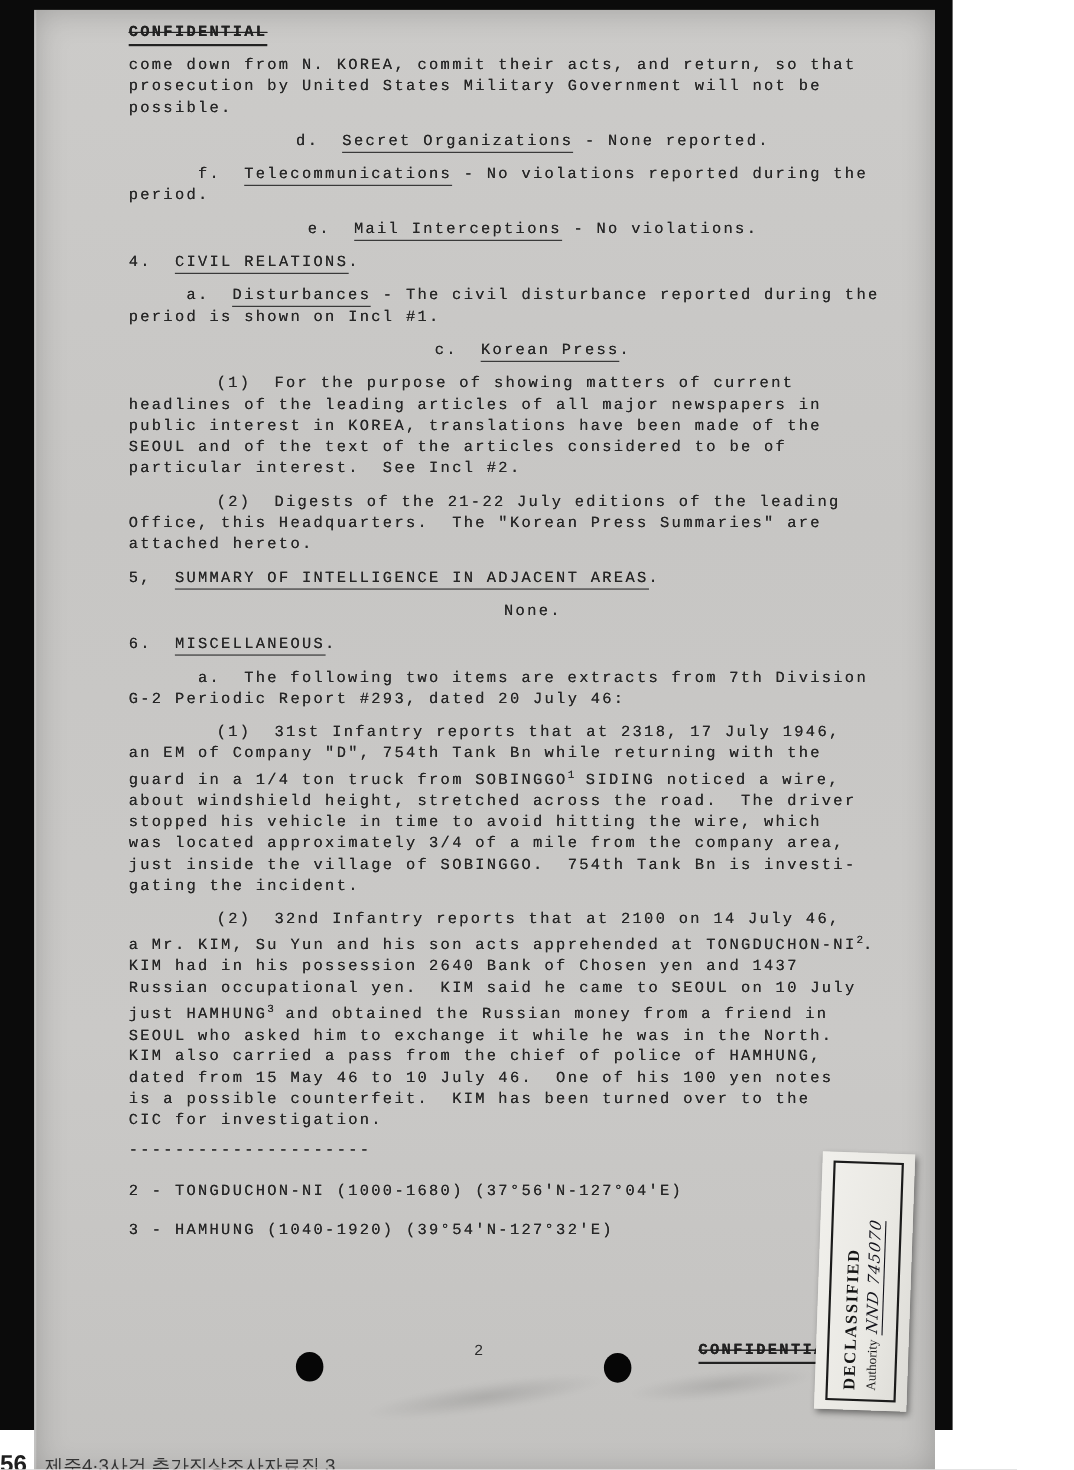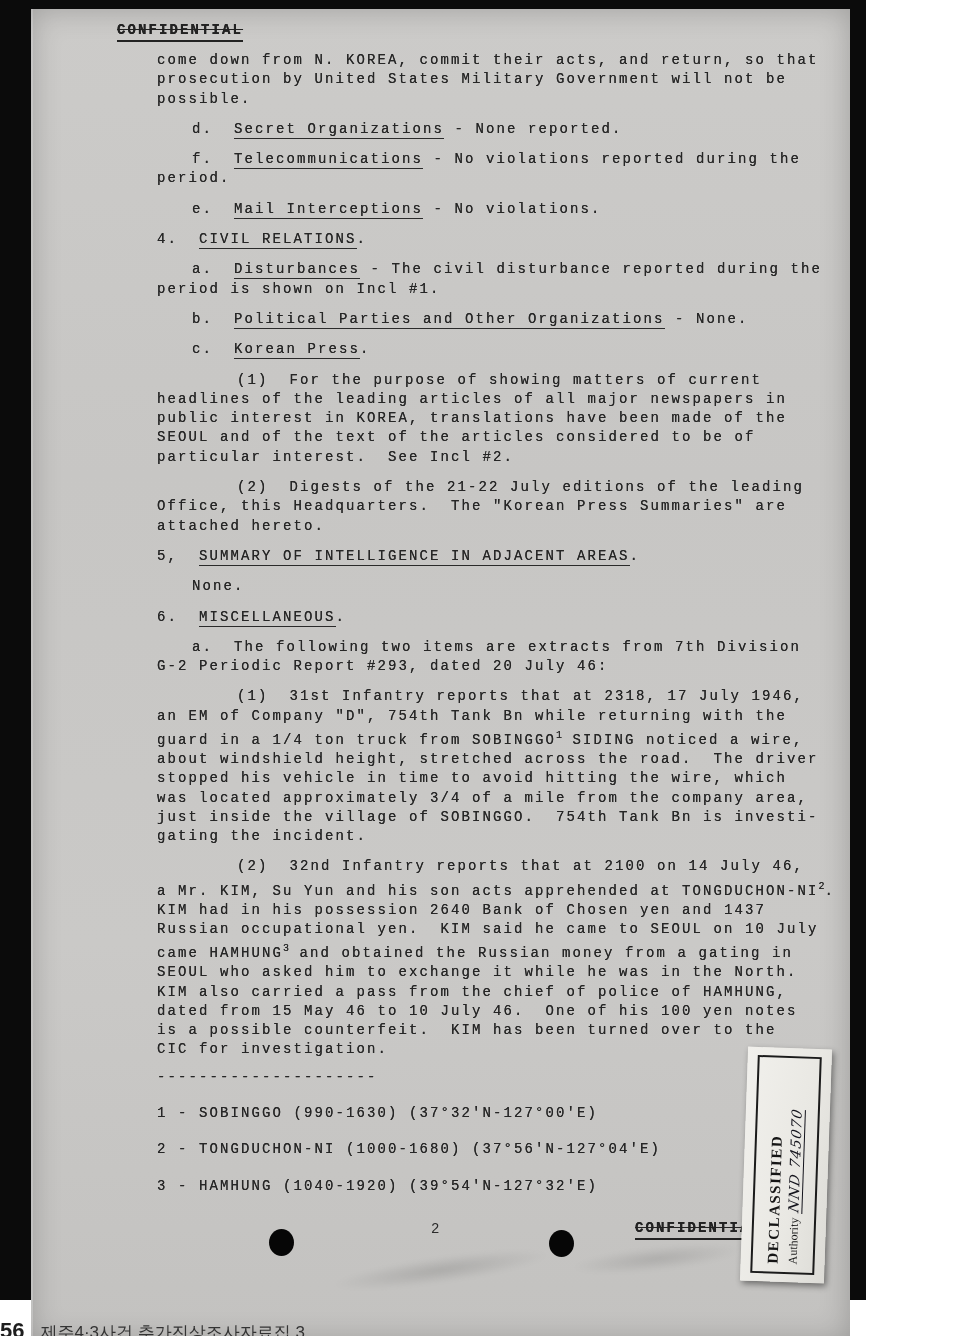--- a/index.html
+++ b/index.html
@@ -8,22 +8,22 @@
   
   .scan{position:absolute;left:0;top:0;width:866px;height:1300px;background:#0b0b0b;}
   
   .page{position:absolute;left:31px;top:9px;width:819px;height:1333px;
         background:linear-gradient(180deg,#cccbc9 0%,#c7c6c4 35%,#cac9c7 70%,#c3c2c0 100%);
         box-shadow:inset 0 0 30px rgba(0,0,0,.22), inset 2px 0 0 rgba(255,255,255,.35);}
   
   .typed{position:absolute;left:86px;top:42px;width:700px;color:#262626;}
   .line{white-space:pre;font-family:"Liberation Mono","DejaVu Sans Mono",monospace;
         font-size:14px;line-height:19.3px;letter-spacing:2.1px;
-        text-shadow:0 0 .5px rgba(20,20,20,.8);margin-left:40px;}
-  .ind1{padding-left:35px;}
+        text-shadow:0 0 .5px rgba(20,20,20,.8);}
+  .ind1{padding-left:35px;text-align:center;}
   .ind2{padding-left:80px;}
   .block{margin-top:11px;}
   .block:first-child{margin-top:0;}
   .block.divider{margin-top:8px;letter-spacing:1px;}
   .block.footnote{margin-top:17px;}
   .u{border-bottom:1.5px solid #2a2a2a;padding-bottom:1px;}
   .sup{font-size:10px;vertical-align:super;letter-spacing:0;}
   
   .classification{position:absolute;font-family:"Liberation Mono","DejaVu Sans Mono",monospace;
         font-size:14px;font-weight:bold;letter-spacing:2.1px;color:#222;
@@ -91,23 +91,20 @@
             <div class="line ind1"><span>e.  </span><span class="u">Mail Interceptions</span><span> - No violations.</span></div>
           </div>
           <div class="block">
             <div class="line"><span>4.  </span><span class="u">CIVIL RELATIONS</span><span>.</span></div>
           </div>
           <div class="block">
             <div class="line ind1"><span>a.  </span><span class="u">Disturbances</span><span> - The civil disturbance reported during the</span></div>
             <div class="line"><span>period is shown on Incl #1.</span></div>
           </div>
           <div class="block">
-            <div class="line ind1"><span>b.  </span><span class="u">Political Parties and Other Organizations</span><span> - None.</span></div>
-          </div>
-          <div class="block">
             <div class="line ind1"><span>c.  </span><span class="u">Korean Press</span><span>.</span></div>
           </div>
           <div class="block">
             <div class="line ind2"><span>(1)  For the purpose of showing matters of current</span></div>
             <div class="line"><span>headlines of the leading articles of all major newspapers in</span></div>
             <div class="line"><span>public interest in KOREA, translations have been made of the</span></div>
             <div class="line"><span>SEOUL and of the text of the articles considered to be of</span></div>
             <div class="line"><span>particular interest.  See Incl #2.</span></div>
           </div>
           <div class="block">
@@ -136,32 +133,29 @@
             <div class="line"><span>stopped his vehicle in time to avoid hitting the wire, which</span></div>
             <div class="line"><span>was located approximately 3/4 of a mile from the company area,</span></div>
             <div class="line"><span>just inside the village of SOBINGGO.  754th Tank Bn is investi-</span></div>
             <div class="line"><span>gating the incident.</span></div>
           </div>
           <div class="block">
             <div class="line ind2"><span>(2)  32nd Infantry reports that at 2100 on 14 July 46,</span></div>
             <div class="line"><span>a Mr. KIM, Su Yun and his son acts apprehended at TONGDUCHON-NI</span><span class="sup">2</span><span>.</span></div>
             <div class="line"><span>KIM had in his possession 2640 Bank of Chosen yen and 1437</span></div>
             <div class="line"><span>Russian occupational yen.  KIM said he came to SEOUL on 10 July</span></div>
-            <div class="line"><span>came HAMHUNG</span><span class="sup">3</span><span> and obtained the Russian money from a gating in</span></div>
+            <div class="line"><span>just HAMHUNG</span><span class="sup">3</span><span> and obtained the Russian money from a friend in</span></div>
             <div class="line"><span>SEOUL who asked him to exchange it while he was in the North.</span></div>
             <div class="line"><span>KIM also carried a pass from the chief of police of HAMHUNG,</span></div>
             <div class="line"><span>dated from 15 May 46 to 10 July 46.  One of his 100 yen notes</span></div>
             <div class="line"><span>is a possible counterfeit.  KIM has been turned over to the</span></div>
             <div class="line"><span>CIC for investigation.</span></div>
           </div>
           <div class="block divider">
             <div class="line"><span>---------------------</span></div>
-          </div>
-          <div class="block footnote">
-            <div class="line"><span>1 - SOBINGGO (990-1630) (37°32'N-127°00'E)</span></div>
           </div>
           <div class="block footnote">
             <div class="line"><span>2 - TONGDUCHON-NI (1000-1680) (37°56'N-127°04'E)</span></div>
           </div>
           <div class="block footnote">
             <div class="line"><span>3 - HAMHUNG (1040-1920) (39°54'N-127°32'E)</span></div>
           </div>
         </div>
 
       <div class="page-num">2</div>

